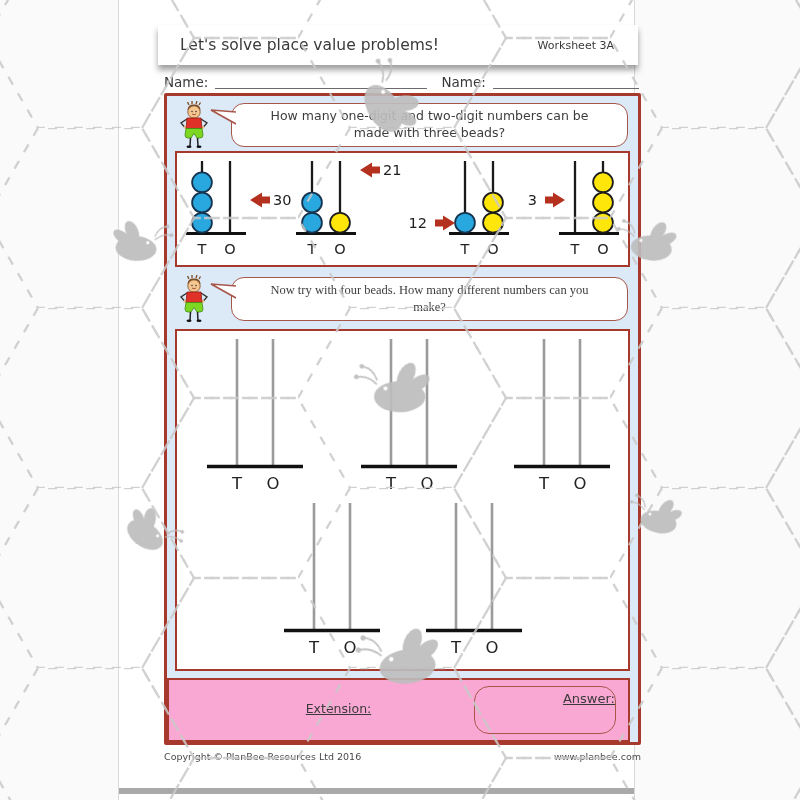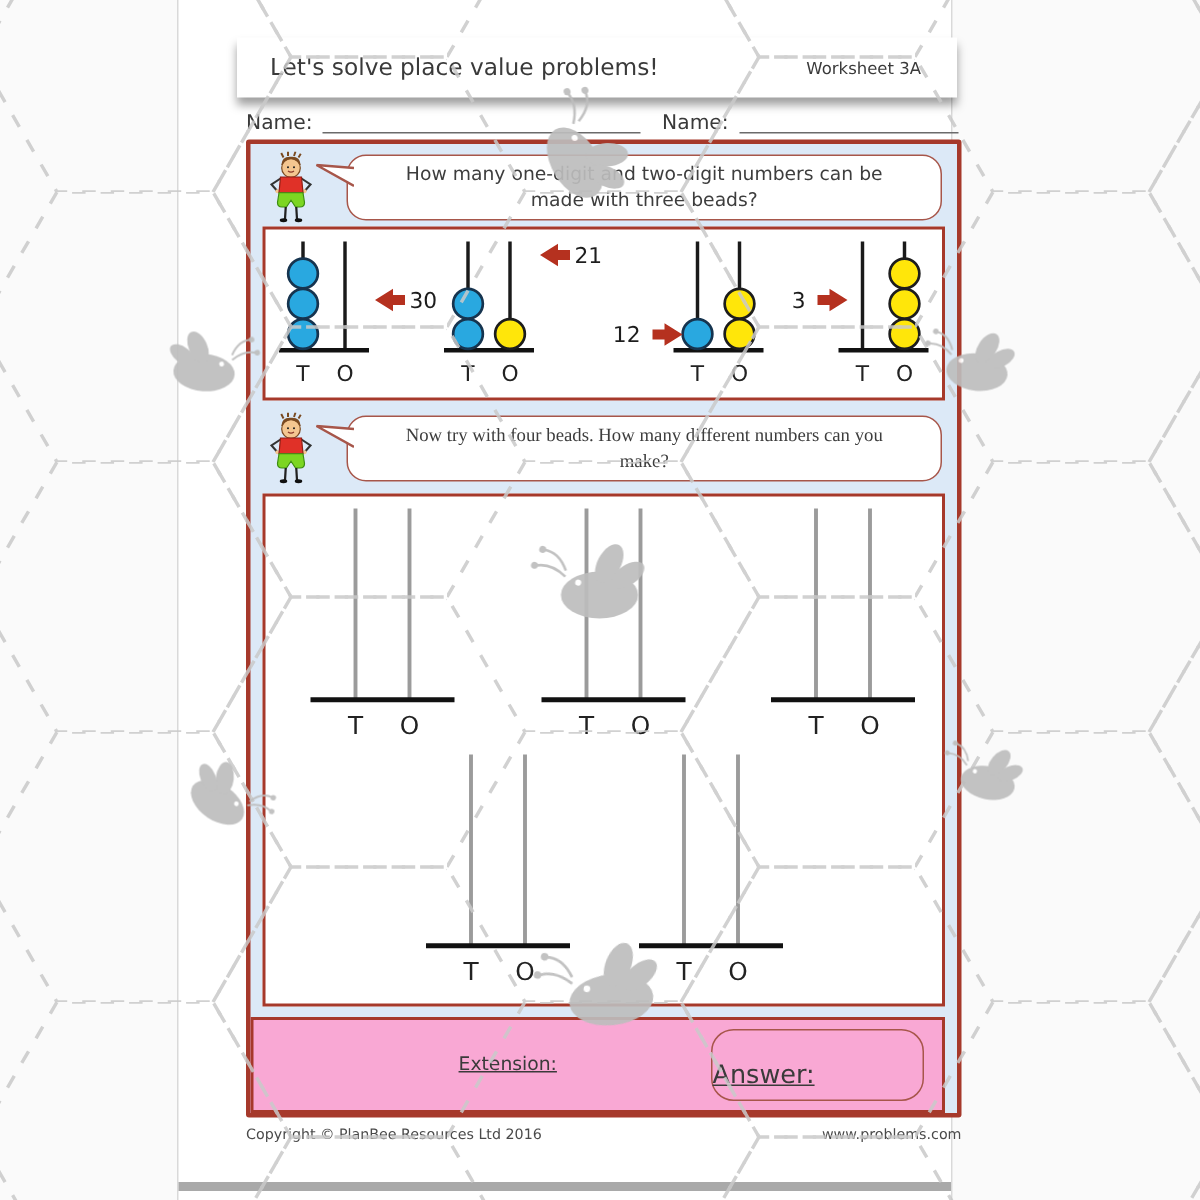--- a/index.html
+++ b/index.html
@@ -39,21 +39,21 @@
   .practice-box{margin:5px 8px 0 8px; height:342px; background:#fff;
         border:2px solid var(--border-red);}
   .practice-row.r0{display:flex; justify-content:space-between; padding:6px 14px 0 26px;}
   .practice-row.r1{display:flex; justify-content:center; gap:38px; margin-top:6px;}
   .extension-box{margin:7px 8px 0 0; height:64px; background:#f9a8d4;
         border:2px solid var(--border-red); display:flex; align-items:center;}
   .ext-text{flex:1; text-align:center; font-size:12.5px; line-height:1.3; padding-left:34px;}
   .ext-text .ext-q{display:block; width:312px; margin:0 auto;}
   .ext-heading{text-decoration:underline; display:block; margin-bottom:1px;}
   .answer-box{width:142px; height:48px; margin-right:12px; border:1.6px solid var(--bubble-border);
-        border-radius:15px; text-align:left; padding-top:20px; font-size:17px;}
+        border-radius:15px; text-align:right; padding-top:4px; font-size:13px;}
   .answer-label{text-decoration:underline;}
   .footer{position:absolute; left:45px; top:751px; width:477px; display:flex;
         justify-content:space-between; font-size:9.5px; color:#4a4a4a;}
   .overlay{position:absolute; inset:0; pointer-events:none; z-index:60;}
   svg{display:block;}
 </style>
 </head>
 <body>
 
 <div class="stage">
@@ -227,21 +227,21 @@
         </div>
         <div class="answer-box">
           <span class="answer-label">Answer:</span>
         </div>
       </div>
 
     </div>
 
     <div class="footer">
       <span>Copyright © PlanBee Resources Ltd 2016</span>
-      <span>www.problems.com</span>
+      <span>www.planbee.com</span>
     </div>
 
     <div class="page-bottom-bar"></div>
   </div>
 
   <svg class="overlay" width="800" height="800" viewBox="0 0 800 800">
     <defs>
       <path id="hexpath" d="M-104,0 L-52,-90 L52,-90 L104,0 L52,90 L-52,90 Z"></path>
       <pattern id="hexpat" width="312" height="180" patternUnits="userSpaceOnUse" patternTransform="translate(-14,-52)">
         <g stroke="#C9C9C9" stroke-width="2.3" stroke-dasharray="9 10" fill="none">

